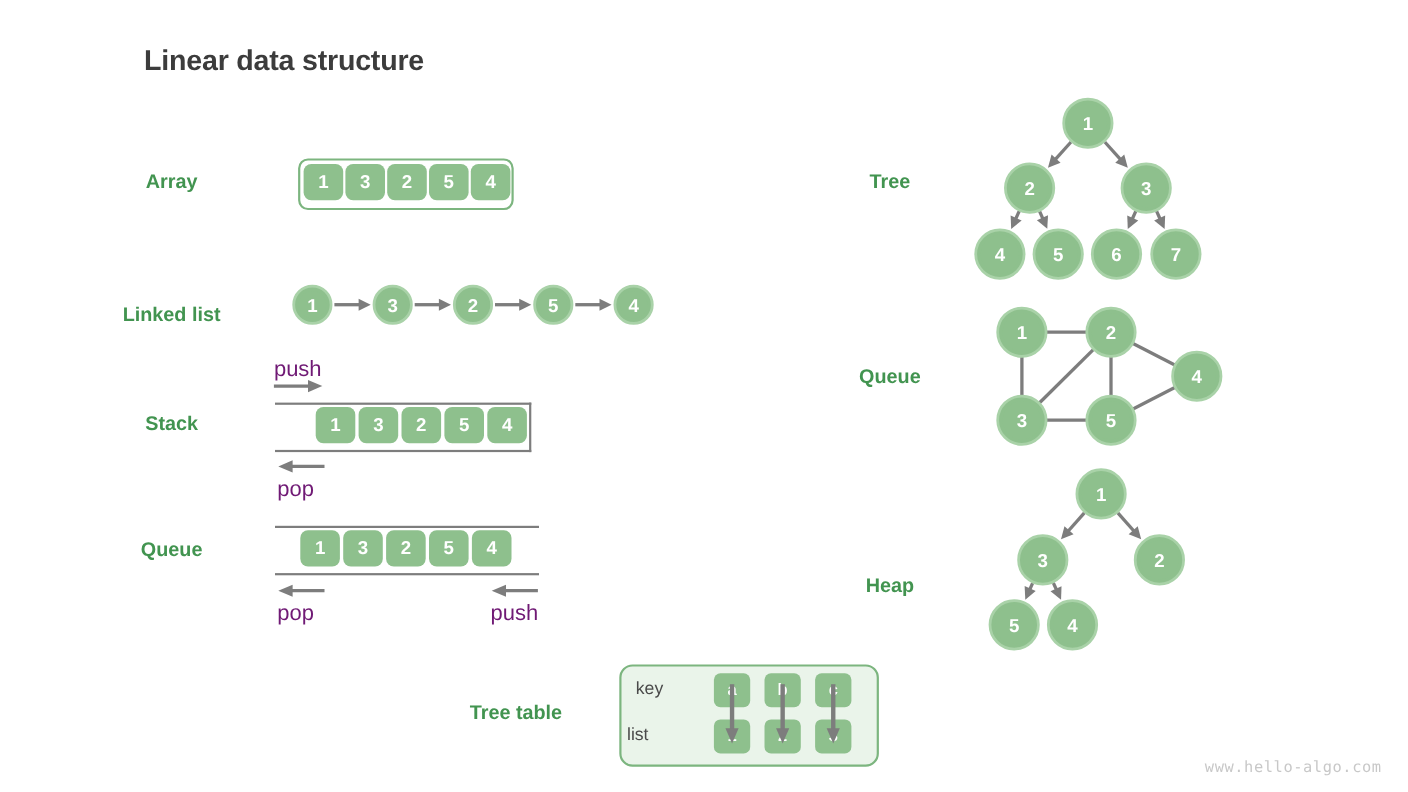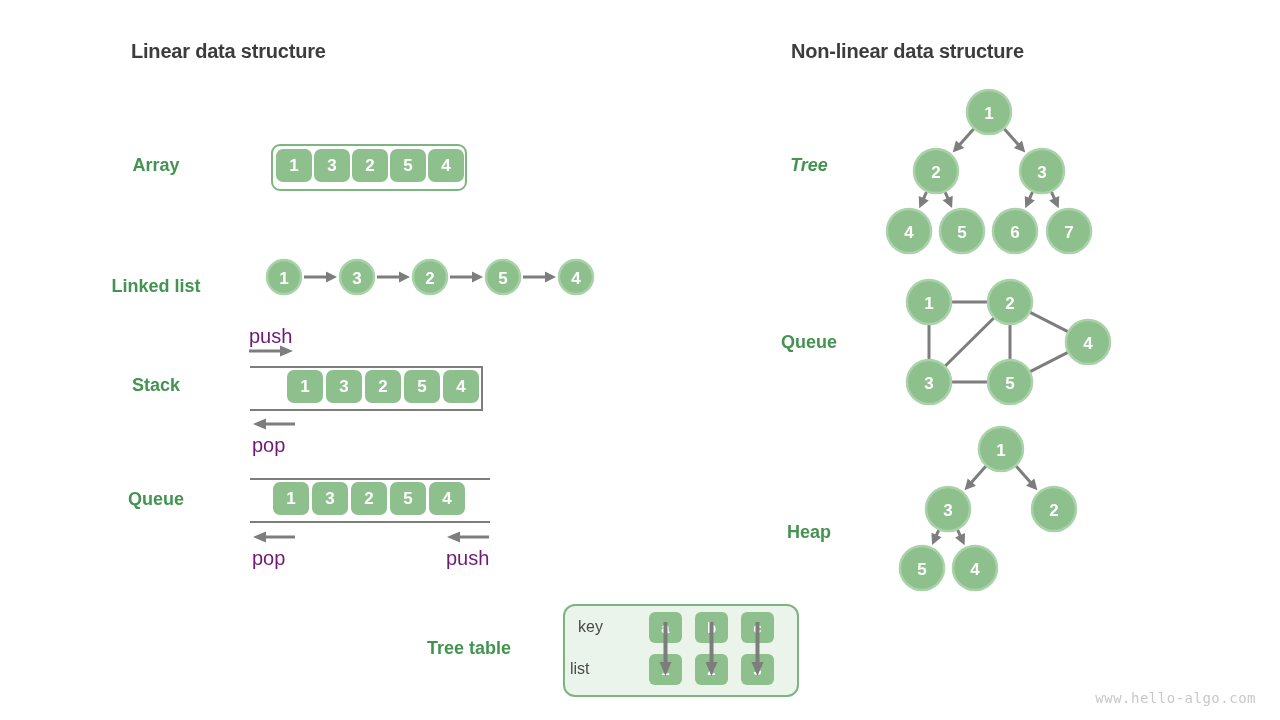--- a/index.html
+++ b/index.html
@@ -5,21 +5,21 @@
   html,body{margin:0;padding:0;}
   body{
     width:1280px;height:720px;background:#ffffff;
     font-family:"Liberation Sans", sans-serif;
     overflow:hidden;position:relative;
   }
   .stage{position:absolute;left:0;top:0;width:1280px;height:720px;}
 
   
   .section-title{
-    position:absolute;font-size:20px;font-weight:bold;color:#3c3c3c;
+    position:absolute;font-size:26px;font-weight:bold;color:#3c3c3c;
     letter-spacing:-0.2px;white-space:nowrap;
   }
   
   .row-label{
     position:absolute;font-size:18px;font-weight:bold;color:#429450;
     white-space:nowrap;
   }
   .row-label.center{transform:translateX(-50%);}
 
   
@@ -78,21 +78,20 @@
   }
   .edge{stroke:#7d7d7d;stroke-width:3;fill:none;}
   .arrow-line{stroke:#7d7d7d;stroke-width:3;fill:none;}
 </style>
 </head>
 <body>
 
 <div class="stage">
 
   <div class="section-title" style="left:131px;top:40px;">Linear data structure</div>
-  <div class="section-title" style="left:791px;top:40px;">Non-linear data structure</div>
 
   <div class="row-label center" style="left:156px;top:155px;">Array</div>
   <div class="array-frame" style="left:271px;top:144px;width:192px;height:43px;"></div>
   <div id="array-cells">
       <div class="cell" style="left: 276px; top: 149px; width: 36px; height: 33px; background: rgb(142, 192, 141);">1</div>
       <div class="cell" style="left: 314px; top: 149px; width: 36px; height: 33px; background: rgb(142, 192, 141);">3</div>
       <div class="cell" style="left: 352px; top: 149px; width: 36px; height: 33px; background: rgb(142, 192, 141);">2</div>
       <div class="cell" style="left: 390px; top: 149px; width: 36px; height: 33px; background: rgb(142, 192, 141);">5</div>
       <div class="cell" style="left: 428px; top: 149px; width: 36px; height: 33px; background: rgb(142, 192, 141);">4</div>
     </div>
@@ -202,21 +201,21 @@
       <g>
         <line x1="148.5" y1="18" x2="148.5" y2="62" stroke="#7d7d7d" stroke-width="4"></line>
         <polygon points="148.5,72 142.5,58 154.5,58" fill="#7d7d7d"></polygon>
       </g>
       <g>
         <line x1="194.5" y1="18" x2="194.5" y2="62" stroke="#7d7d7d" stroke-width="4"></line>
         <polygon points="194.5,72 188.5,58 200.5,58" fill="#7d7d7d"></polygon>
       </g>
     </svg>
 
-  <div class="row-label center" style="left:809px;top:155px;font-style:italic;">Tree</div>
+  <div class="row-label center" style="left:809px;top:155px;">Tree</div>
   <svg id="tree-svg" style="left:0px;top:0px;" width="1280" height="720">
       <g>
         <line x1="973.6298401959955" y1="129.1101778950239" x2="957.3845701620933" y2="147.19453510257546" stroke="#7d7d7d" stroke-width="3"></line>
         <polygon points="952.7066954391354,152.40198054888708 955.9660771531101,140.54337899378763 964.1492057115997,147.8943249870072" fill="#7d7d7d"></polygon>
       </g>
       <g>
         <line x1="1004.3701598040045" y1="129.1101778950239" x2="1020.6154298379068" y2="147.19453510257546" stroke="#7d7d7d" stroke-width="3"></line>
         <polygon points="1025.2933045608647,152.40198054888708 1013.8507942884004,147.8943249870072 1022.03392284689,140.54337899378763" fill="#7d7d7d"></polygon>
       </g>
       <g>

